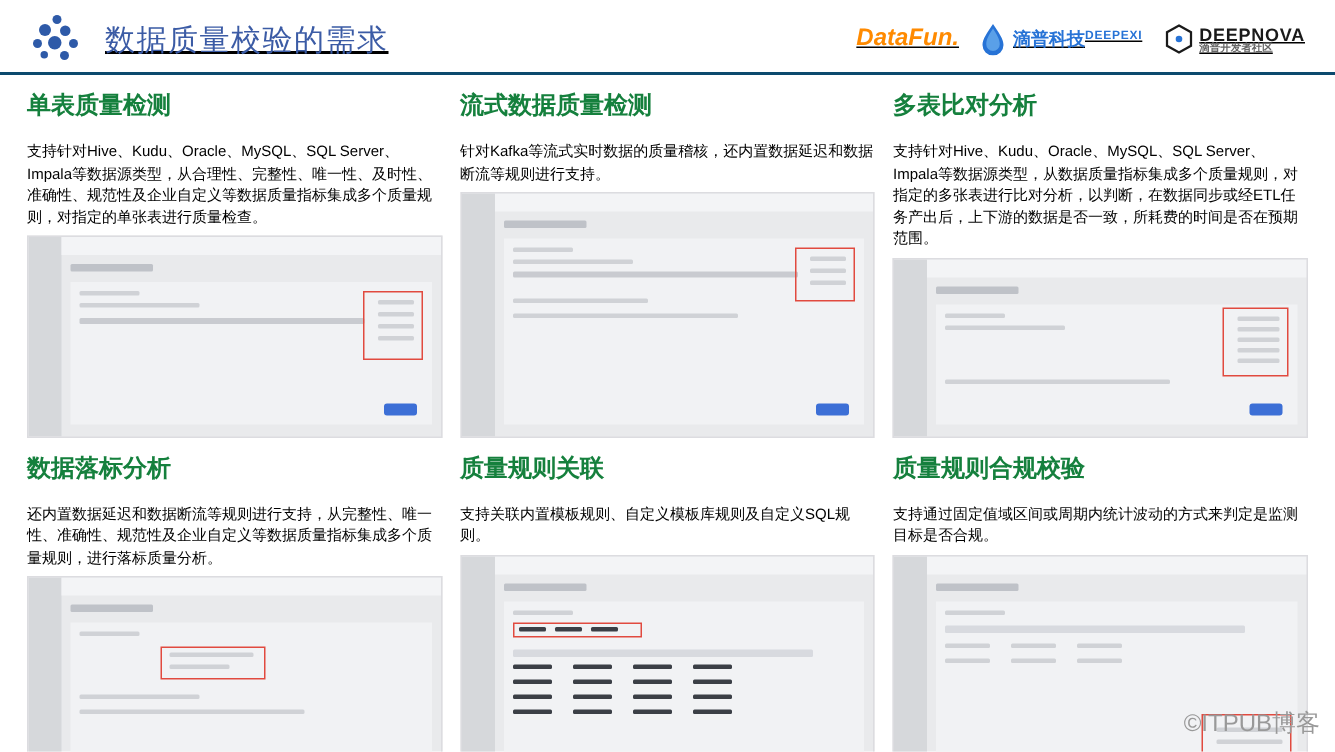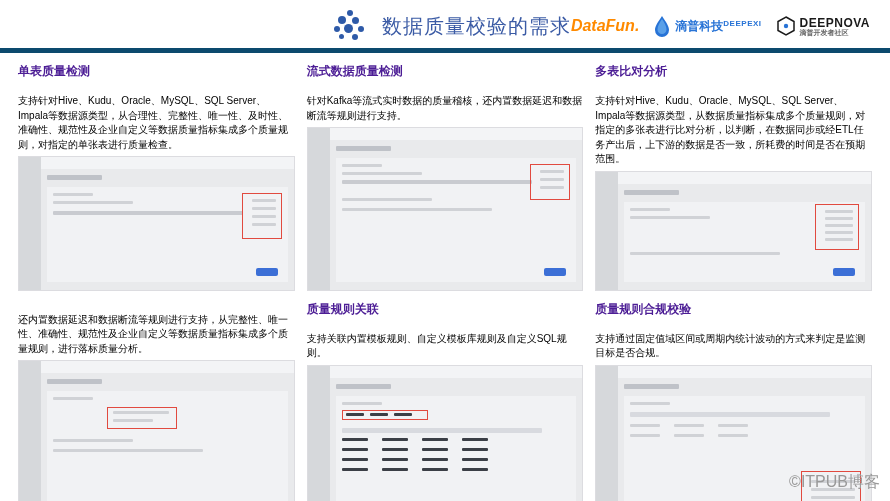--- a/index.html
+++ b/index.html
@@ -4,23 +4,24 @@
 <style>
   * { margin: 0; padding: 0; box-sizing: border-box; }
   body {
     width: 890px; height: 501px;
     font-family: "Microsoft YaHei", "PingFang SC", sans-serif;
     background: #fff;
     position: relative;
     overflow: hidden;
   }
   .header {
-    display: flex; align-items: center; justify-content: flex-end;
+    display: flex; align-items: center; justify-content: space-between;
     padding: 8px 20px 4px 20px;
-    border-bottom: 5px solid #0c4a6e;
+    border-bottom: 2px solid #0c4a6e;
+    text-decoration: underline;
   }
   .header-left { display: flex; align-items: center; gap: 14px; }
   .title { color: #3b5ba5; font-size: 20px; font-weight: 400; letter-spacing: 1px; }
   .logo-cluster {
     width: 36px; height: 36px; position: relative;
   }
   .logo-cluster span {
     position: absolute; border-radius: 50%; background: #2e5aa8;
   }
   .header-right { display: flex; align-items: center; gap: 14px; }
@@ -38,21 +39,21 @@
   .deepnova-cn { color: #666; font-size: 7px; }
 
   .grid {
     display: grid;
     grid-template-columns: repeat(3, 1fr);
     grid-template-rows: repeat(2, 1fr);
     gap: 10px 12px;
     padding: 10px 18px 6px 18px;
   }
   .card { display: flex; flex-direction: column; }
-  .card-title { font-size: 12px; font-weight: 700; color: #4c1d95; margin-bottom: 2px; }
+  .card-title { font-size: 16px; font-weight: 700; color: #15803d; margin-bottom: 2px; }
   .card-desc { font-size: 10px; color: #000; line-height: 1.45; margin-bottom: 4px; margin-top: 12px; }
   .screenshot {
     flex: 1; min-height: 120px;
     background: #e9eaec;
     border: 1px solid #dcdce0;
     position: relative;
     overflow: hidden;
   }
   .ss-sidebar {
     position: absolute; left: 0; top: 0; bottom: 0; width: 22px;
@@ -185,20 +186,21 @@
         <div class="ss-line" style="right:12px;top:22px;width:28px"></div>
         <div class="ss-line" style="right:12px;top:29px;width:28px"></div>
         <div class="ss-line" style="right:12px;top:36px;width:28px"></div>
         <div class="ss-line" style="left:6px;top:50px;width:150px"></div>
         <div class="ss-btn-blue" style="right:10px;bottom:6px;width:22px;height:8px"></div>
       </div>
     </div>
   </div>
 
   <div class="card">
+    <div class="card-title">数据落标分析</div>
     <div class="card-desc">还内置数据延迟和数据断流等规则进行支持，从完整性、唯一性、准确性、规范性及企业自定义等数据质量指标集成多个质量规则，进行落标质量分析。</div>
     <div class="screenshot">
       <div class="ss-sidebar"></div>
         <div class="ss-topbar"></div>
         <div class="ss-titlebar"></div>
       <div class="ss-body">
         <div class="ss-line" style="left:6px;top:6px;width:40px"></div>
         <div class="ss-highlight" style="left:60px;top:16px;width:70px;height:22px"></div>
         <div class="ss-line" style="left:66px;top:20px;width:56px"></div>
         <div class="ss-line" style="left:66px;top:28px;width:40px"></div>

